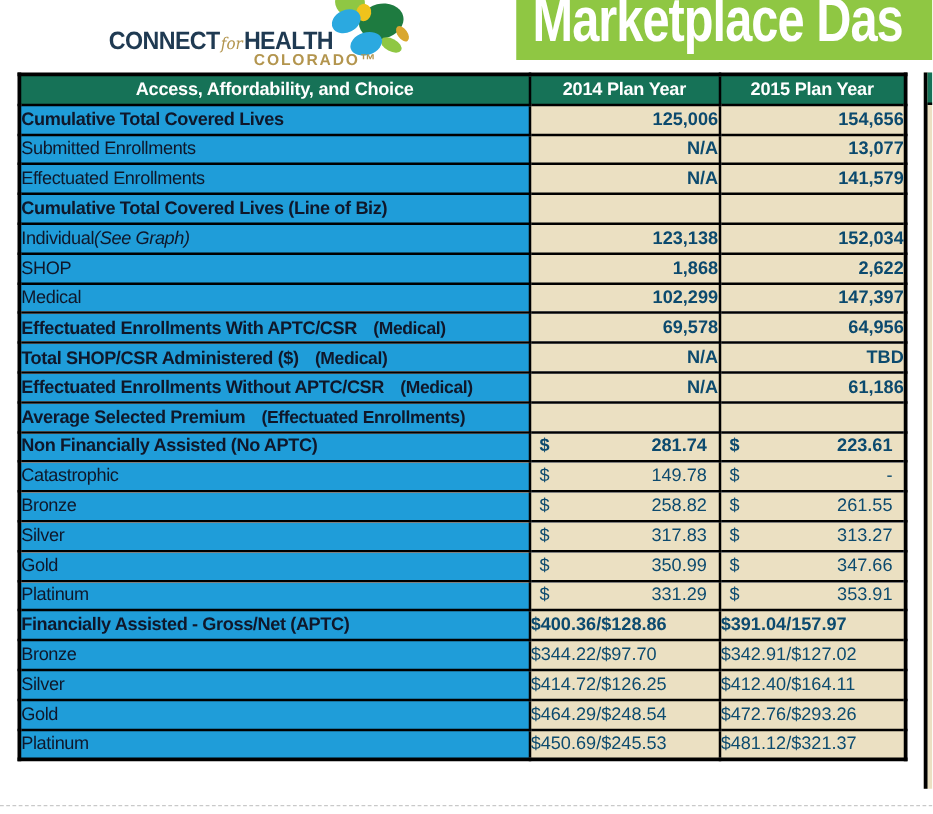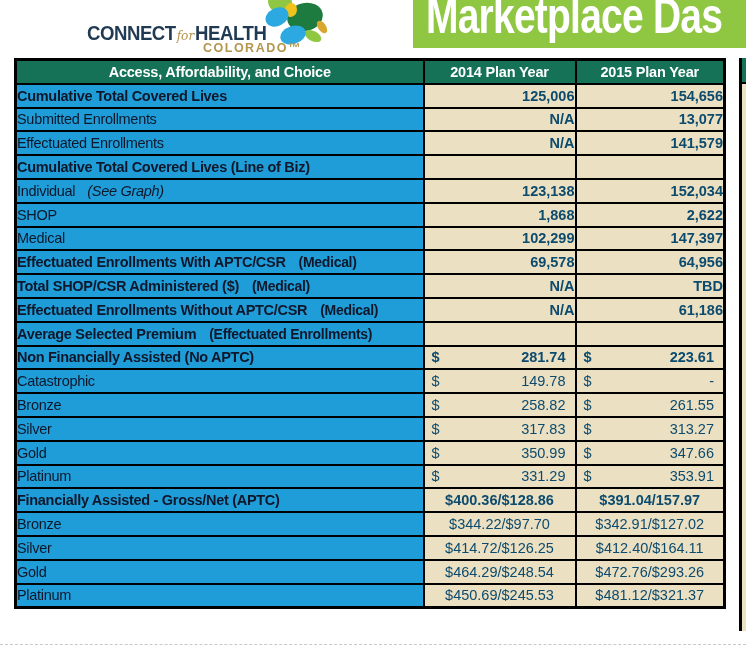--- a/index.html
+++ b/index.html
@@ -27,26 +27,26 @@
   #tbl{position:absolute;left:14px;top:58px;border-collapse:collapse;table-layout:fixed;
        border:3px solid #000;}
   #tbl th,#tbl td{border:2px solid #000;height:21.8px;padding:0;overflow:hidden;
                   white-space:nowrap;vertical-align:middle;}
   #tbl th{background:#167257;color:#fff;font-size:14.5px;font-weight:bold;text-align:center;
           letter-spacing:-0.2px;}
   td.lbl{background:#1F9DD9;color:#0f172a;font-size:14.5px;letter-spacing:-0.3px;padding-left:4px;}
   td.lbl.i1{padding-left:15px;}
   td.lbl.i2{padding-left:29px;}
   td.lbl.b{font-weight:bold;}
-  .lbl-ital{font-style:italic;margin-left:12px;}
+  .lbl-ital{font-style:italic;margin-left:0;}
   .lbl-suffix{font-size:14px;margin-left:13px;}
   td.val{background:#EBE0C2;color:#0c4a6e;font-size:14.5px;}
   td.val.vb{font-weight:bold;}
   td.val.num{text-align:right;padding-right:9px;}
-  td.val.center{text-align:center;}
+  td.val.center{text-align:left;}
   td.val .acct-wrap{display:flex;justify-content:space-between;align-items:center;
                     padding:0 9px 0 7px;}
 
   
   #sliver{position:absolute;left:739px;top:58px;width:7px;height:573px;background:#EBE0C2;
           border-left:3px solid #000;box-sizing:border-box;}
   #sliver .cap{height:24px;background:#167257;border-bottom:2px solid #000;}
 
   
   #pagebreak{position:absolute;left:0;top:644px;width:746px;height:0;

